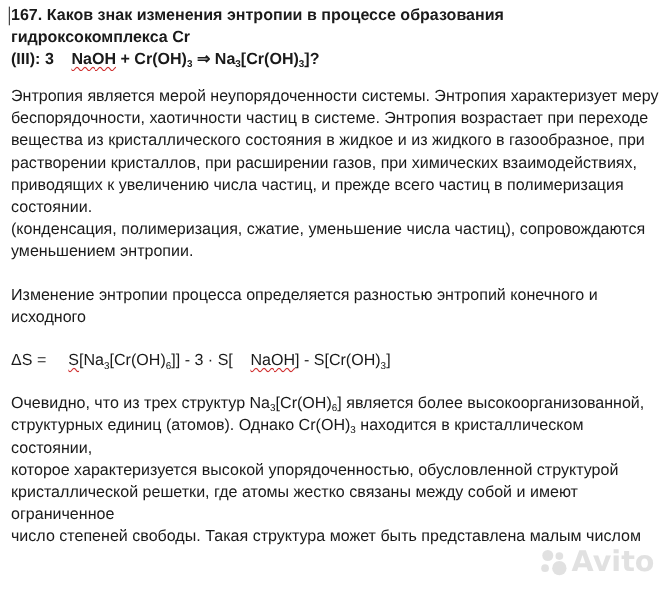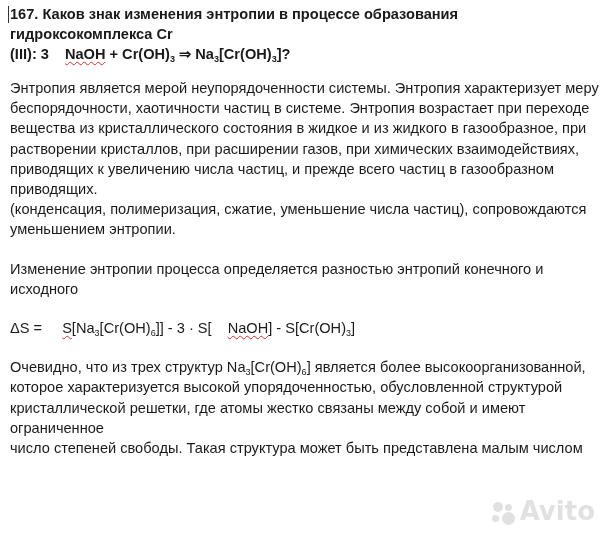--- a/index.html
+++ b/index.html
@@ -21,21 +21,21 @@
     .gap { height: 19px; }
     .spell {
       text-decoration: underline wavy #d03030;
       text-decoration-thickness: 1px;
       text-underline-offset: 2px;
       margin-left: 16px;
     }
     sub { font-size: 9px; vertical-align: -3px; line-height: 0; }
     .watermark {
       position: absolute; right: 8px; bottom: 14px;
-      display: flex; align-items: flex-end; gap: 3px;
+      display: flex; align-items: center; gap: 3px;
       color: rgba(200,200,200,0.55);
       font-family: "DejaVu Sans", sans-serif; font-weight: bold; font-size: 26px;
       letter-spacing: 0px;
     }
     .wm-dots { position: relative; width: 26px; height: 26px; }
     .wm-dots span { position: absolute; border-radius: 50%; background: rgba(200,200,200,0.55); }
   </style>
 </head>
 <body>
 
@@ -47,39 +47,40 @@
     <div><span>(III): 3</span><span class="spell">NaOH</span><span> + Cr(OH)</span><sub>3</sub><span> ⇒ Na</span><sub>3</sub><span>[Cr(OH)</span><sub>3</sub><span>]?</span></div>
   </div>
 
   <div style="height:14px"></div>
 
   <div class="p">
     <div>Энтропия является мерой неупорядоченности системы. Энтропия характеризует меру</div>
     <div>беспорядочности, хаотичности частиц в системе. Энтропия возрастает при переходе</div>
     <div>вещества из кристаллического состояния в жидкое и из жидкого в газообразное, при</div>
     <div>растворении кристаллов, при расширении газов, при химических взаимодействиях,</div>
-    <div>приводящих к увеличению числа частиц, и прежде всего частиц в газообразном приводящих.</div>
+    <div>приводящих к увеличению числа частиц, и прежде всего частиц в полимеризация состоянии.</div>
     <div>(конденсация, полимеризация, сжатие, уменьшение числа частиц), сопровождаются</div>
     <div>уменьшением энтропии.</div>
   </div>
 
   <div class="gap"></div>
 
   <div class="p">
     <div>Изменение энтропии процесса определяется разностью энтропий конечного и исходного</div>
   </div>
 
   <div class="gap"></div>
 
   <div class="p"><span>ΔS = </span><span class="spell">S</span><span>[Na</span><sub>3</sub><span>[Cr(OH)</span><sub>6</sub><span>]] - 3 · S[</span><span class="spell">NaOH</span><span>] - S[Cr(OH)</span><sub>3</sub><span>]</span></div>
 
   <div class="gap"></div>
 
   <div class="p">
     <div><span>Очевидно, что из трех структур Na</span><sub>3</sub><span>[Cr(OH)</span><sub>6</sub><span>] является более высокоорганизованной,</span></div>
+    <div><span>структурных единиц (атомов). Однако Cr(OH)</span><sub>3</sub><span> находится в кристаллическом состоянии,</span></div>
     <div>которое характеризуется высокой упорядоченностью, обусловленной структурой</div>
     <div>кристаллической решетки, где атомы жестко связаны между собой и имеют ограниченное</div>
     <div>число степеней свободы. Такая структура может быть представлена малым числом</div>
 
   </div>
 
 </div>
 
 <div class="watermark">
   <div class="wm-dots">

